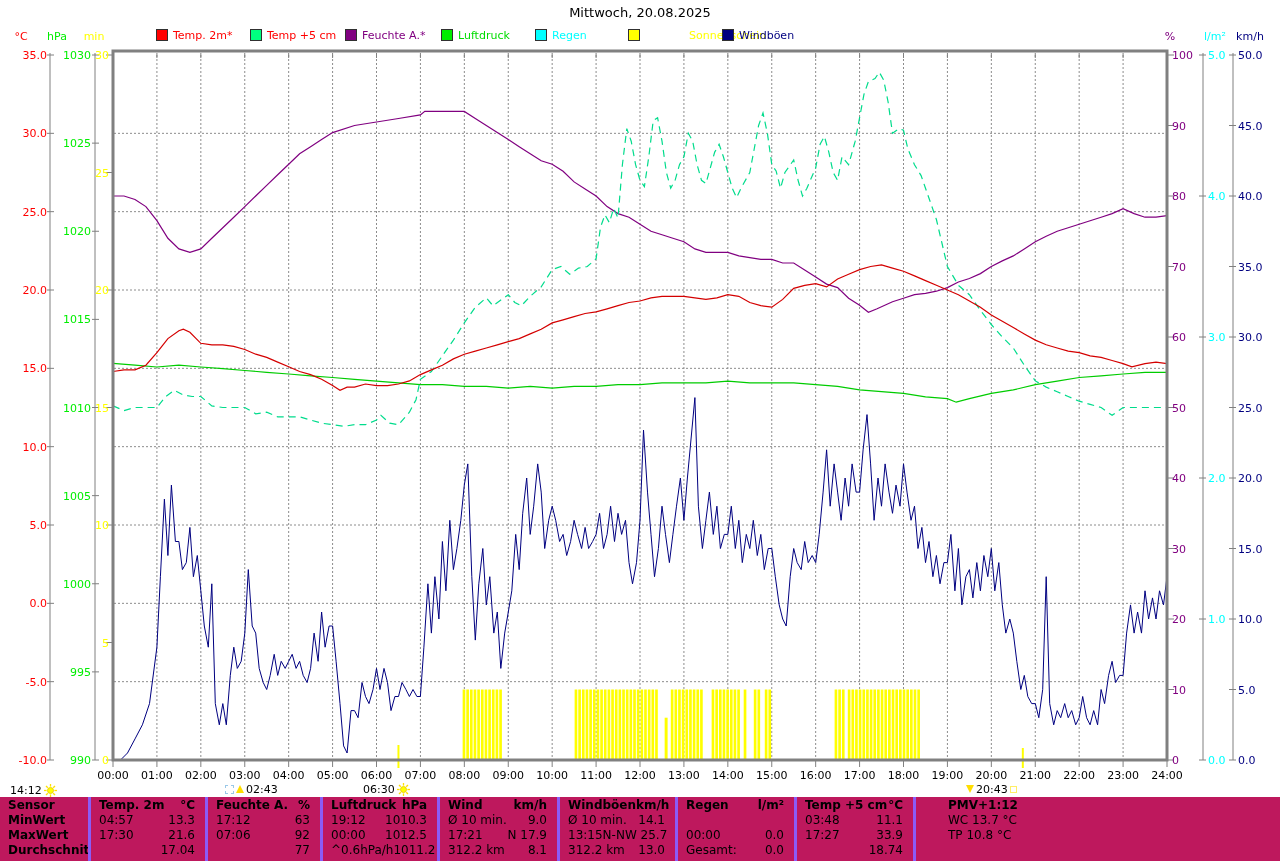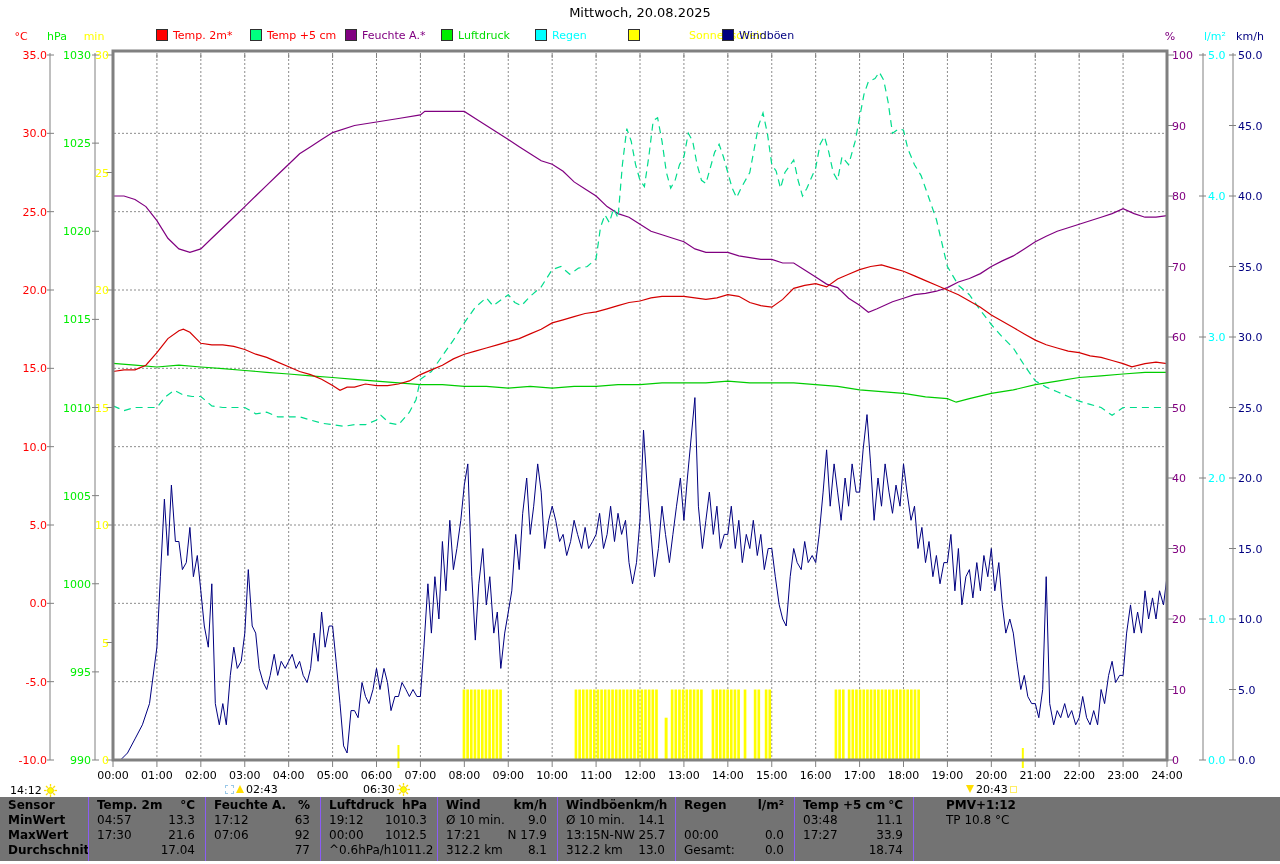--- a/index.html
+++ b/index.html
@@ -14,23 +14,23 @@
   .legend-item .lb{font-size:11px;margin-left:5px;white-space:nowrap;}
   .xanno{position:absolute;display:flex;align-items:center;gap:2px;
          font-size:11px;color:#000;height:14px;white-space:nowrap;}
   .arr-up{width:0;height:0;border-left:4px solid transparent;border-right:4px solid transparent;
           border-bottom:8px solid #ffdd00;display:inline-block;}
   .arr-down{width:0;height:0;border-left:4px solid transparent;border-right:4px solid transparent;
           border-top:8px solid #ffdd00;display:inline-block;}
   .dash-box{width:7px;height:7px;border:1px dashed #9ac8e8;display:inline-block;}
   .open-sq{width:5px;height:5px;border:1px solid #ffee66;display:inline-block;}
   .wx-table{position:absolute;left:0;top:797px;width:1280px;height:64px;
-            background:#737373;display:flex;color:#000;}
+            background:#be185d;display:flex;color:#000;}
   .wx-col{box-sizing:border-box;padding-top:1px;}
-  .wx-col.sep{border-left:1px solid #8b5cf6;}
+  .wx-col.sep{border-left:3px solid #8b5cf6;}
   .wx-row{height:15px;line-height:15px;display:flex;justify-content:space-between;
           padding:0 10px 0 8px;font-size:12px;white-space:nowrap;overflow:hidden;}
   .wx-row.hdr{font-weight:bold;}
 </style>
 </head>
 <body>
 
 <div class="stage">
   <div class="title">Mittwoch, 20.08.2025</div>
 
@@ -589,18 +589,22 @@
           <span></span>
           <span>18.74</span>
         </div>
       </div>
       <div class="wx-col sep" style="width: 367px; padding-left: 24px;">
         <div class="wx-row hdr">
           <span>PMV+1:12</span>
           <span></span>
         </div>
         <div class="wx-row">
+          <span>WC 13.7 °C</span>
+          <span></span>
+        </div>
+        <div class="wx-row">
           <span>TP 10.8 °C</span>
           <span></span>
         </div>
       </div>
     </div>
 </div>
 
 </body></html>

